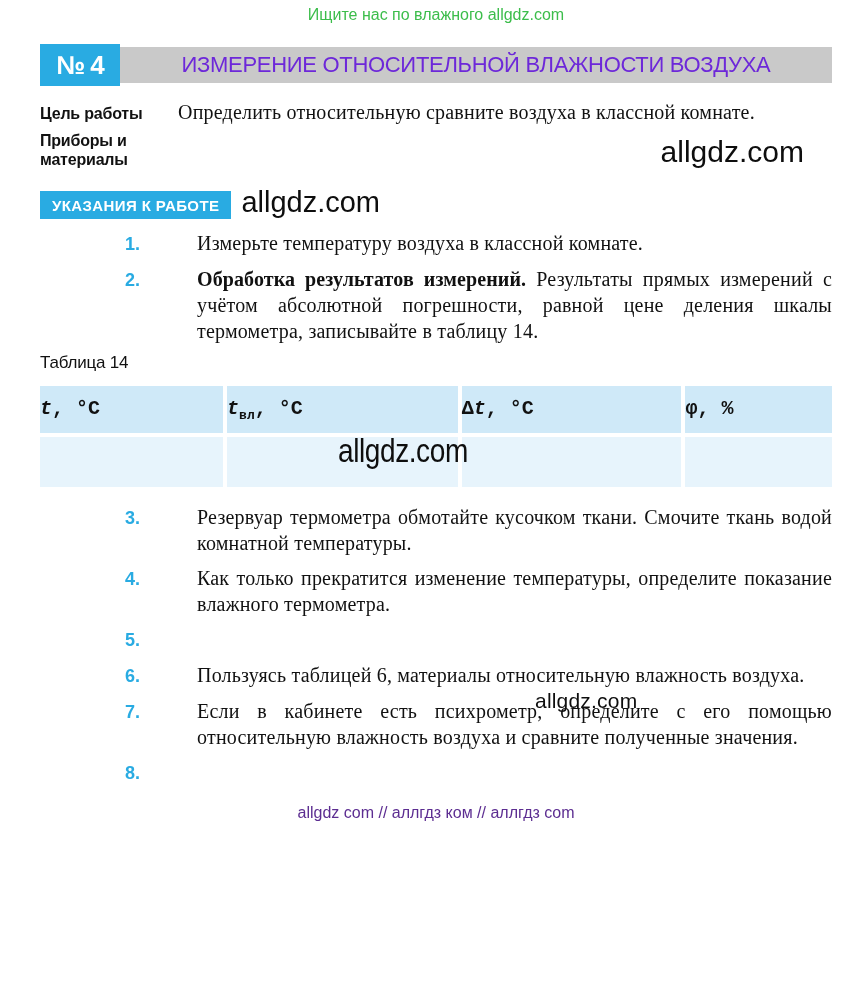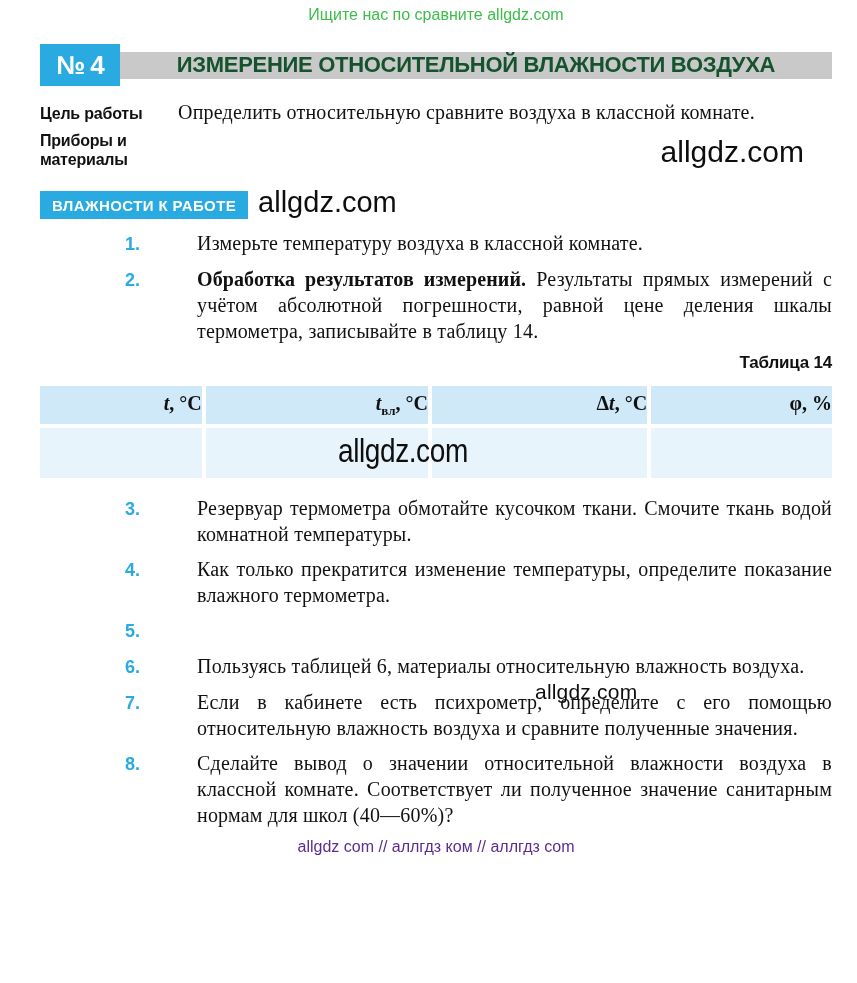--- a/index.html
+++ b/index.html
@@ -13,23 +13,23 @@
   
   .top-banner { padding-top: 5px; text-align: center; color: var(--banner_green, #3cbd4b);
                 font-size: 16px; line-height: 20px; }
 
   
   .header-row { display: flex; align-items: center; margin-top: 19px; height: 42px; }
   .num-box { width: 80px; height: 42px; background: var(--accent, #29abe2);
              color: #fff; font-weight: bold; font-size: 26px;
              display: flex; align-items: center; justify-content: center;
              letter-spacing: -1px; flex: none; }
-  .title-bar { flex: 1; height: 27px; background: var(--title_bar, #c9c9c9);
+  .title-bar { flex: 1; height: 36px; background: var(--title_bar, #c9c9c9);
                display: flex; align-items: center; justify-content: center;
-               font-weight: bold; font-size: 22px; letter-spacing: -0.3px; color: #14532d; }
+               font-weight: normal; font-size: 22px; letter-spacing: -0.3px; color: #6d28d9; }
 
   
   .meta { position: relative; margin-top: 13px; }
   .meta-row { display: flex; gap: 18px; }
   .meta-label { width: 120px; flex: none; font-weight: bold; font-size: 16px;
                 line-height: 19px; padding-top: 5px; padding-right: 14px; letter-spacing: -0.2px; }
   .serif { font-family: "Liberation Serif", serif; }
   .meta-text { flex: 1; font-size: 20px; line-height: 27px; text-align: justify;
                letter-spacing: 0.2px; }
 
@@ -51,59 +51,59 @@
   .items.after-table { margin-top: 13px; }
   .item { display: flex; margin-bottom: 9px; }
   .item-num { width: 120px; flex: none; text-align: right; padding-right: 20px;
               color: var(--accent, #29abe2); font-weight: bold; font-size: 18px;
               line-height: 26px; padding-top: 1px; }
   .item-text { flex: 1; position: relative; font-family: "Liberation Serif", serif;
                font-size: 20px; line-height: 26px; text-align: justify; letter-spacing: 0.2px; margin-left: 37px; }
   .item-text b { letter-spacing: 0.1px; }
 
   
-  .table-caption { margin-top: 3px; font-weight: bold; font-size: 17px; letter-spacing: -0.2px; text-align: right; }
+  .table-caption { margin-top: 3px; font-weight: normal; font-size: 17px; letter-spacing: -0.2px; }
   .table-wrap { position: relative; margin: 9px -4px 6px; }
   table { width: 100%; border-spacing: 4px; border-collapse: separate; }
-  th { background: var(--table_header_bg, #cfe9f8); height: 38px;
-       font-family: Liberation Serif, serif; font-size: 20px; font-weight: bold;
-       text-align: right; vertical-align: middle; }
+  th { background: var(--table_header_bg, #cfe9f8); height: 47px;
+       font-family: Liberation Mono, monospace; font-size: 20px; font-weight: bold;
+       text-align: left; vertical-align: middle; }
   td { background: var(--table_body_bg, #e7f4fc); height: 50px; }
   th i { font-style: italic; }
   th sub { font-size: 13px; }
 
   
-  .footer { margin-top: 10px; text-align: center; color: var(--footer_purple, #5c2d91);
+  .footer { margin-top: 18px; text-align: center; color: var(--footer_purple, #5c2d91);
             font-size: 16px; }
 </style>
 </head>
 <body>
 
 <div class="page">
 
-  <div class="top-banner">Ищите нас по сравните allgdz.com</div>
+  <div class="top-banner">Ищите нас по влажного allgdz.com</div>
 
   <div class="header-row">
     <div class="num-box">№ 4</div>
     <div class="title-bar">ИЗМЕРЕНИЕ ОТНОСИТЕЛЬНОЙ ВЛАЖНОСТИ ВОЗДУХА</div>
   </div>
 
   <div class="meta">
     <div class="meta-row">
       <div class="meta-label">Цель работы</div>
       <div class="meta-text serif">Определить относительную сравните воздуха в классной комнате.</div>
     </div>
     <div class="wm wm-goal">allgdz.com</div>
     <div class="meta-row">
       <div class="meta-label">Приборы и материалы</div>
     </div>
   </div>
 
   <div class="badge-row">
-    <div class="badge">ВЛАЖНОСТИ К РАБОТЕ</div>
+    <div class="badge">УКАЗАНИЯ К РАБОТЕ</div>
     <div class="wm wm-badge">allgdz.com</div>
   </div>
 
   <div class="items">
     <div class="item">
       <div class="item-num">1.</div>
       <div class="item-text">Измерьте температуру воздуха в классной комнате.</div>
     </div>
     <div class="item">
       <div class="item-num">2.</div>
@@ -152,19 +152,18 @@
       <div class="item-text"><span>Пользуясь таблицей 6, материалы относительную влажность воздуха.</span>
         <span class="wm wm-item6">allgdz.com</span>
       </div>
     </div>
     <div class="item">
       <div class="item-num">7.</div>
       <div class="item-text">Если в кабинете есть психрометр, определите с его помощью относительную влажность воздуха и сравните полученные значения.</div>
     </div>
     <div class="item">
       <div class="item-num">8.</div>
-      <div class="item-text">Сделайте вывод о значении относительной влажности воздуха в классной комнате. Соответствует ли полученное значение санитарным нормам для школ (40—60%)?</div>
     </div>
   </div>
 
   <div class="footer">allgdz com  //  аллгдз ком  //  аллгдз com</div>
 
 </div>
 
 </body></html>

